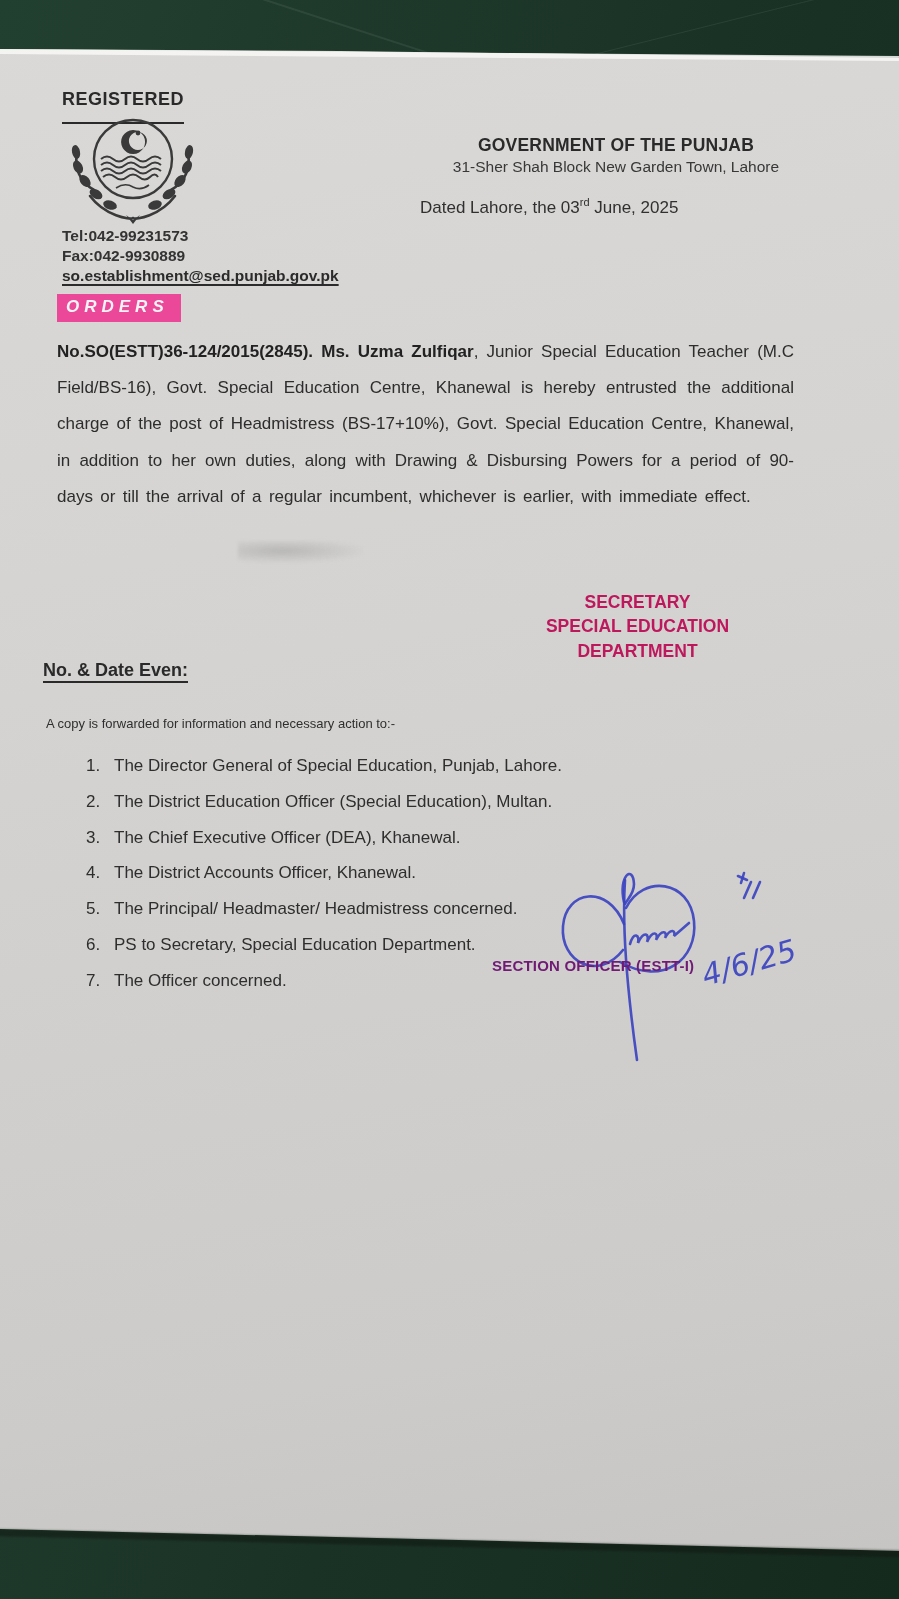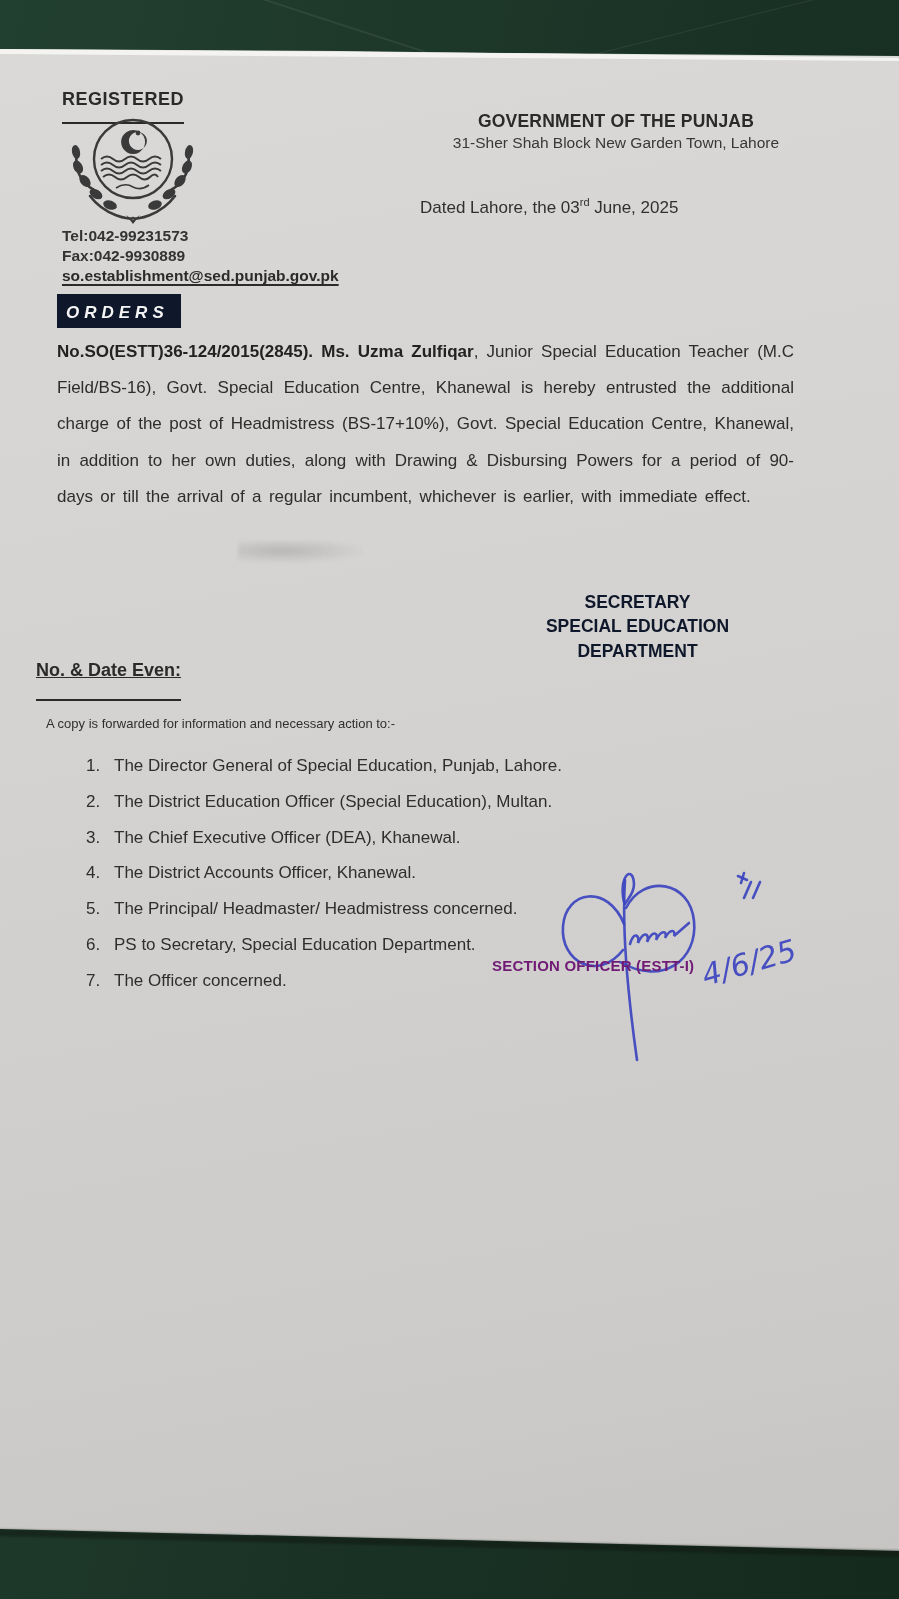--- a/index.html
+++ b/index.html
@@ -25,41 +25,41 @@
   .abs{position:absolute;}
   .b{font-weight:bold;color:#222;}
 
   #registered{left:62px;top:89px;font-size:18px;font-weight:bold;color:#2a2a2a;
     letter-spacing:.5px;border-bottom:2.5px solid #2a2a2a;padding-bottom:12px;}
 
   #contact{left:62px;top:226px;font-size:15.5px;font-weight:bold;color:#333;line-height:20px;}
   #contact .email{text-decoration:underline;text-underline-offset:3px;text-decoration-thickness:2px;color:#2b2b2b;}
 
   #dept-head{left:398px;top:110px;width:436px;text-align:center;color:#2a2a2a;}
-  #dept-head .t{font-size:17.5px;font-weight:bold;line-height:22px;letter-spacing:.2px;}
+  #dept-head .t{font-size:17.5px;font-weight:bold;line-height:22px;letter-spacing:.2px;margin-top:24px;}
   #dept-head .addr{font-size:15.5px;line-height:21px;color:#383838;}
 
   #date-line{left:420px;top:196px;font-size:17px;color:#303030;}
   #date-line sup{font-size:11px;}
 
-  #orders-box{left:57px;top:294px;background:#0f172a;color:#f4f4f4;
-    padding:9px 12px 5px 9px;font-size:17px;font-weight:bold;font-style:italic;letter-spacing:5px;}
+  #orders-box{left:57px;top:294px;background:#ec4899;color:#f4f4f4;
+    padding:3px 12px 5px 9px;font-size:17px;font-weight:bold;font-style:italic;letter-spacing:5px;}
 
   #order-par{left:57px;top:334px;width:737px;font-size:17px;line-height:36.2px;
     text-align:justify;word-spacing:2.6px;color:#2d2d2d;}
 
   #smudge{left:238px;top:541px;width:125px;height:22px;
     background:radial-gradient(ellipse at 35% 45%,rgba(110,110,110,.28),rgba(150,150,150,.12) 55%,transparent 75%);
     filter:blur(1.6px);}
 
   #signatory{left:495px;top:590px;width:285px;text-align:center;font-weight:bold;
-    font-size:17.5px;line-height:24.4px;color:#0f172a;}
+    font-size:17.5px;line-height:24.4px;color:#be185d;}
 
-  #ref-label{left:36px;top:660px;font-size:18px;font-weight:bold;color:#2a2a2a;
-    border-bottom:2.5px solid #2a2a2a;padding-bottom:18px;text-decoration:underline;}
+  #ref-label{left:43px;top:660px;font-size:18px;font-weight:bold;color:#2a2a2a;
+    border-bottom:2.5px solid #2a2a2a;padding-bottom:0;}
 
   #fwd-intro{left:46px;top:716px;font-size:13px;color:#2f2f2f;}
 
   #dist-list{left:86px;top:742px;margin:0;padding:0;list-style:none;counter-reset:li;
     font-size:17px;line-height:23.8px;color:#2e2e2e;}
   #dist-list li{counter-increment:li;margin-top:12px;}
   #dist-list li::before{content:counter(li) ".";display:inline-block;width:28px;}
 
   #section-officer{left:492px;top:957px;font-size:15px;font-weight:bold;color:#701a75;letter-spacing:.2px;}
 

